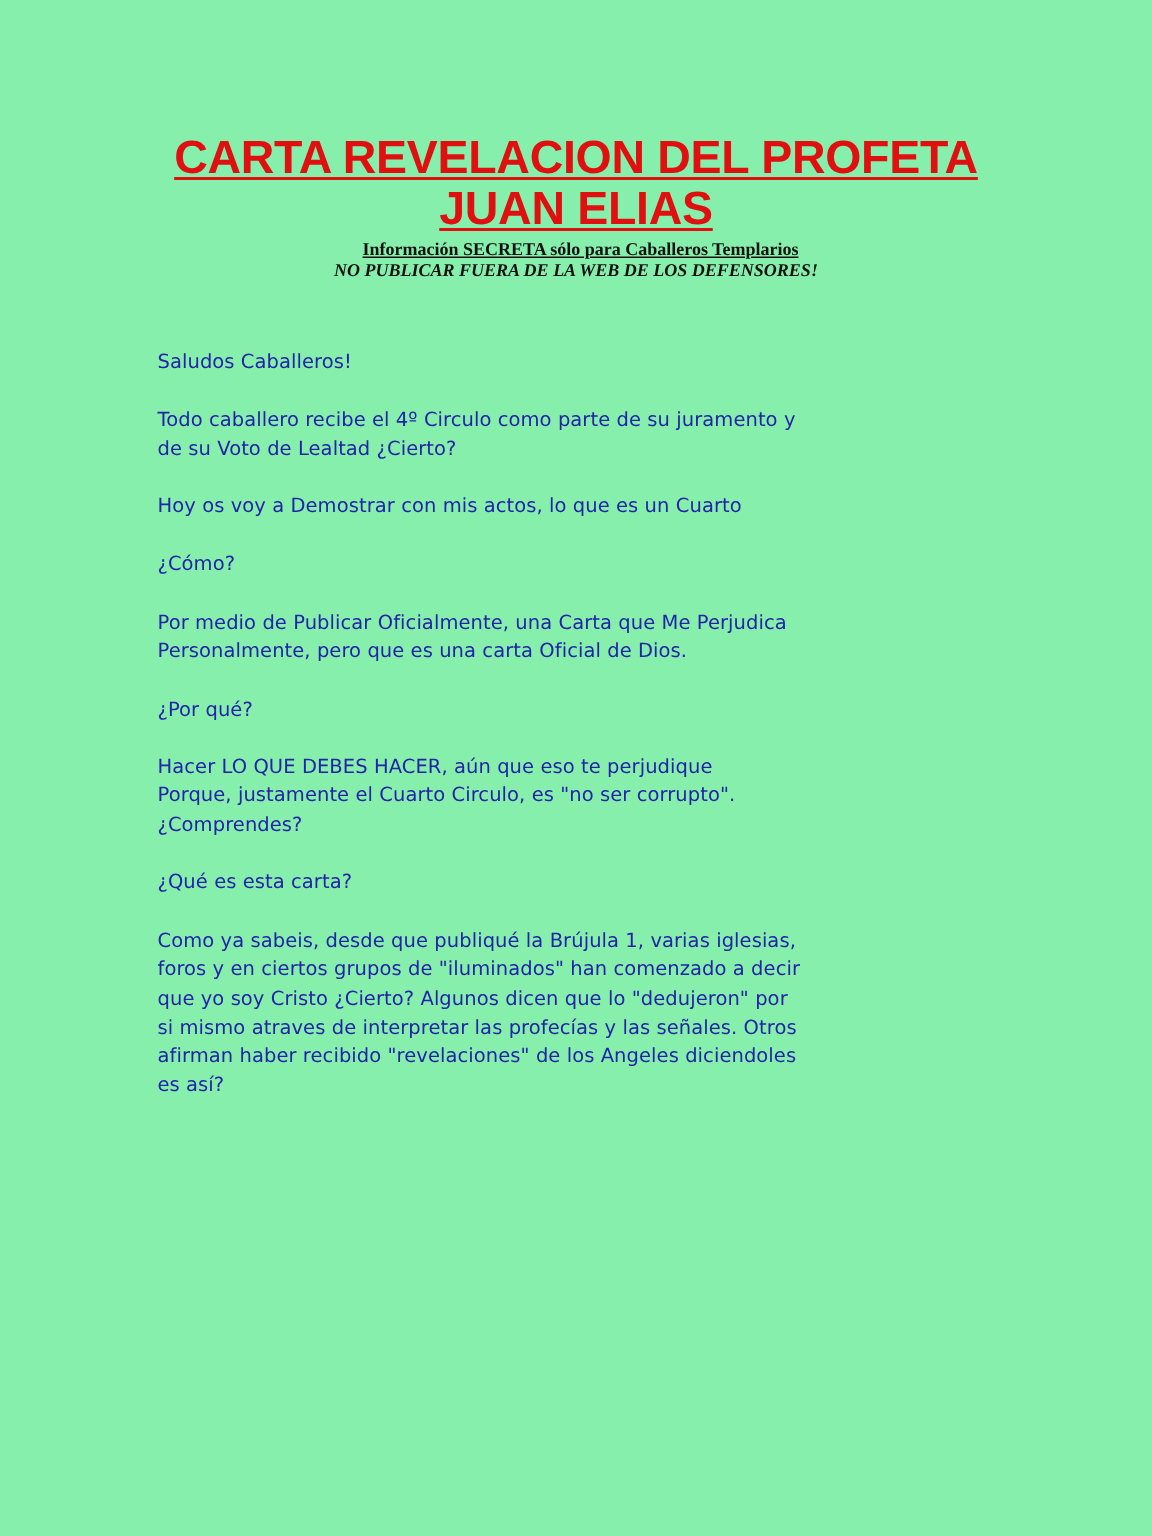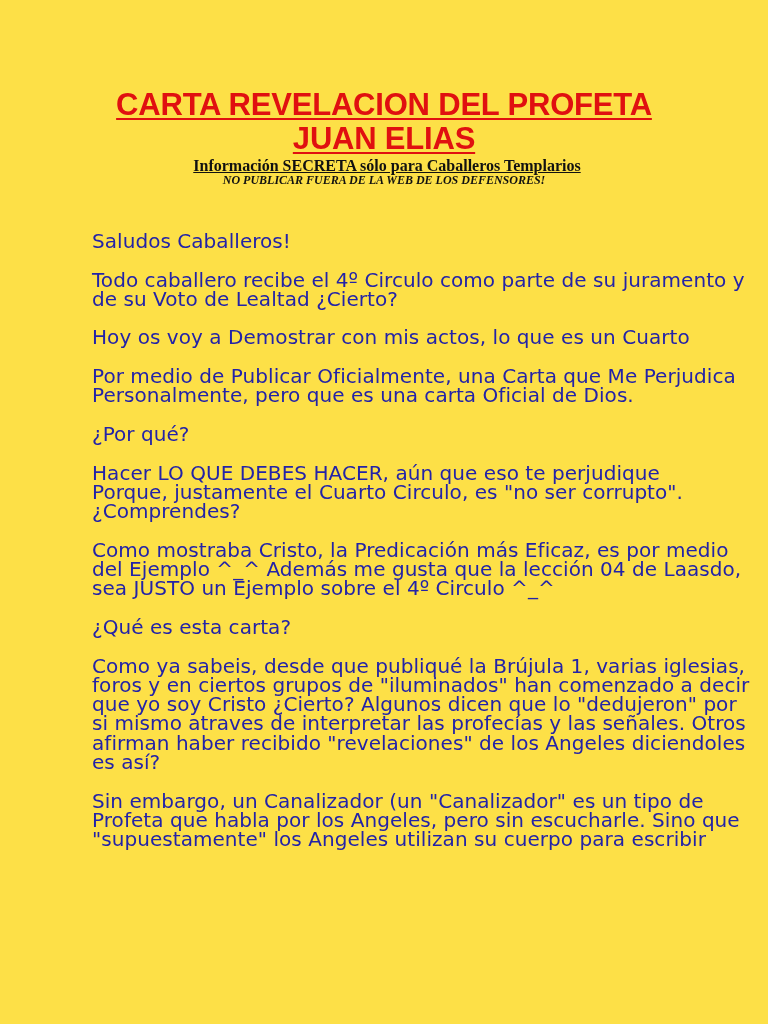--- a/index.html
+++ b/index.html
@@ -12,21 +12,21 @@
       height: 1024px;
       position: relative;
       overflow: hidden;
     }
     .page {
       position: absolute;
       left: 0;
       top: 0;
       width: 768px;
       height: 1024px;
-      background: #fde047;
+      background: #86efac;
     }
     .title-block {
       position: absolute;
       left: 0;
       top: 88px;
       width: 768px;
       text-align: center;
     }
     .title-line {
       font-family: "Liberation Sans", sans-serif;
@@ -40,43 +40,43 @@
       letter-spacing: -0.2px;
       margin: 0;
     }
     .title-line.l2 {
       margin-top: 0px;
       text-align: center;
     }
     .sub1 {
       font-family: "Liberation Serif", serif;
       font-weight: bold;
-      font-size: 16px;
+      font-size: 12px;
       line-height: 14px;
       color: #111111;
       text-decoration: underline;
       margin-top: 3px;
       padding-left: 6px;
     }
     .sub2 {
       font-family: "Liberation Serif", serif;
       font-weight: bold;
       font-size: 12px;
       line-height: 14px;
       color: #111111;
       margin-top: 0px;
       font-style: italic;
     }
     .body-text {
       position: absolute;
-      left: 92px;
+      left: 105px;
       top: 232px;
       width: 560px;
       font-family: "DejaVu Sans", sans-serif;
-      font-size: 20px;
+      font-size: 13px;
       line-height: 19.3px;
       color: #2323a8;
       letter-spacing: 0.05px;
     }
     .body-text p {
       margin: 0 0 19.3px 0;
       white-space: nowrap;
     }
     .body-text p span.ln {
       display: block;
@@ -99,47 +99,40 @@
       <span class="ln">Saludos Caballeros!</span>
     </p>
     <p>
       <span class="ln">Todo caballero recibe el 4º Circulo como parte de su juramento y</span>
       <span class="ln">de su Voto de Lealtad ¿Cierto?</span>
     </p>
     <p>
       <span class="ln">Hoy os voy a Demostrar con mis actos, lo que es un Cuarto</span>
     </p>
     <p>
+      <span class="ln">¿Cómo?</span>
+    </p>
+    <p>
       <span class="ln">Por medio de Publicar Oficialmente, una Carta que Me Perjudica</span>
       <span class="ln">Personalmente, pero que es una carta Oficial de Dios.</span>
     </p>
     <p>
       <span class="ln">¿Por qué?</span>
     </p>
     <p>
       <span class="ln">Hacer LO QUE DEBES HACER, aún que eso te perjudique</span>
       <span class="ln">Porque, justamente el Cuarto Circulo, es "no ser corrupto".</span>
       <span class="ln">¿Comprendes?</span>
     </p>
     <p>
-      <span class="ln">Como mostraba Cristo, la Predicación más Eficaz, es por medio</span>
-      <span class="ln">del Ejemplo ^_^ Además me gusta que la lección 04 de Laasdo,</span>
-      <span class="ln">sea JUSTO un Ejemplo sobre el 4º Circulo ^_^</span>
-    </p>
-    <p>
       <span class="ln">¿Qué es esta carta?</span>
     </p>
     <p>
       <span class="ln">Como ya sabeis, desde que publiqué la Brújula 1, varias iglesias,</span>
       <span class="ln">foros y en ciertos grupos de "iluminados" han comenzado a decir</span>
       <span class="ln">que yo soy Cristo ¿Cierto? Algunos dicen que lo "dedujeron" por</span>
       <span class="ln">si mismo atraves de interpretar las profecías y las señales. Otros</span>
       <span class="ln">afirman haber recibido "revelaciones" de los Angeles diciendoles</span>
       <span class="ln">es así?</span>
     </p>
-    <p>
-      <span class="ln">Sin embargo, un Canalizador (un "Canalizador" es un tipo de</span>
-      <span class="ln">Profeta que habla por los Angeles, pero sin escucharle. Sino que</span>
-      <span class="ln">"supuestamente" los Angeles utilizan su cuerpo para escribir</span>
-    </p>
   </div>
 
 </div>
 
 </body></html>

